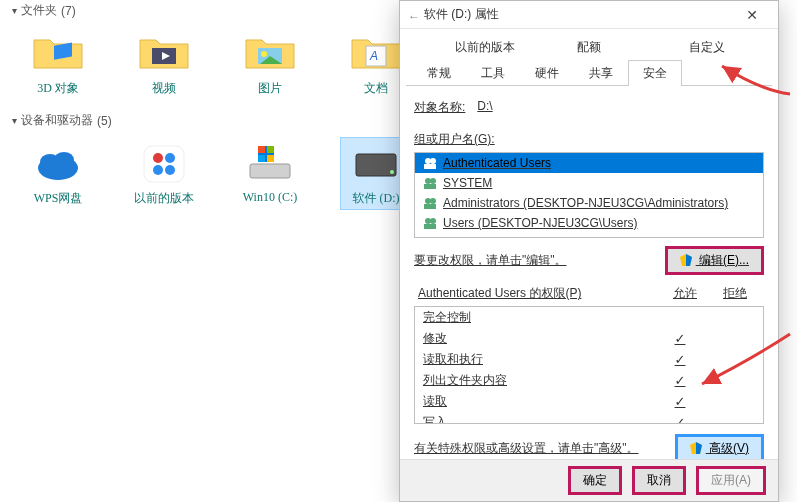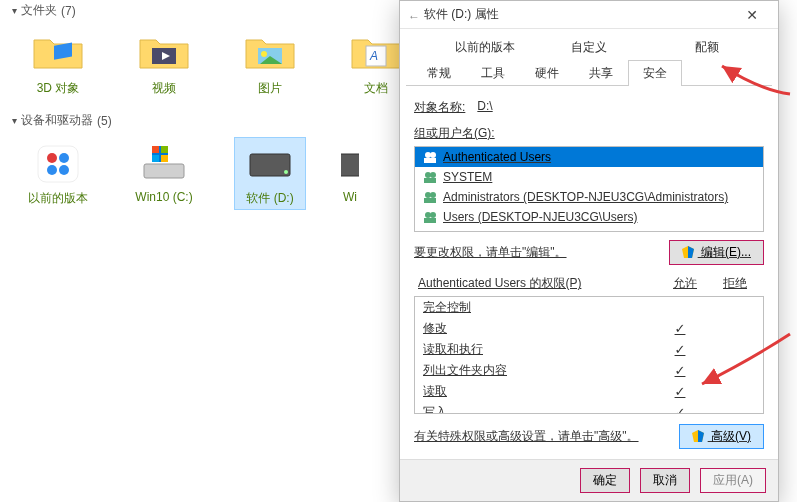--- a/index.html
+++ b/index.html
@@ -5,21 +5,21 @@
   * { box-sizing: border-box; margin: 0; padding: 0; font-family: "Microsoft YaHei", "Segoe UI", sans-serif; }
   body { width: 797px; height: 502px; background: #fff; position: relative; overflow: hidden; font-size: 12px; color: #333; }
 
   
   .explorer { position: absolute; left: 0; top: 0; width: 797px; height: 280px; padding: 0 4px; }
   .section-header { display: flex; align-items: center; gap: 4px; color: #555; font-size: 12px; padding: 2px 8px; cursor: default; }
   .section-header .chev { font-size: 10px; color: #555; }
   .grid { display: flex; gap: 34px; padding: 6px 18px 10px 18px; }
   .item { display: flex; flex-direction: column; align-items: center; gap: 6px; width: 72px; cursor: pointer; border: 1px solid transparent; padding: 2px; }
   .item.selected { background: #cce8ff; border-color: #99d1ff; }
-  .item .label { font-size: 12px; color: #4d7c0f; text-align: center; white-space: nowrap; }
+  .item .label { font-size: 12px; color: #0f766e; text-align: center; white-space: nowrap; font-family: Liberation Serif, serif; }
   .ficon { width: 56px; height: 44px; display: flex; align-items: center; justify-content: center; }
 
   
   .dialog { position: absolute; left: 399px; top: 0; width: 380px; height: 502px; background: #fff; border: 1px solid #bbb; box-shadow: 0 6px 24px rgba(0,0,0,.25); }
   .titlebar { display: flex; align-items: center; height: 28px; padding: 0 8px; border-bottom: 1px solid #e5e5e5; font-size: 12px; }
   .titlebar .back { width: 16px; color: #888; }
   .titlebar .title { flex: 1; }
   .titlebar .close { width: 36px; text-align: center; cursor: pointer; font-size: 14px; color: #444; }
 
   .tabs { display: flex; flex-wrap: wrap; border-bottom: 1px solid #ccc; padding: 0 6px; margin: 4px 6px 0 6px; }
@@ -28,21 +28,21 @@
 
   .content { padding: 10px 14px 0 14px; font-size: 12px; text-decoration: underline; }
   .row { display: flex; gap: 12px; padding: 3px 0; }
   .listbox { border: 1px solid #bfbfbf; margin-top: 4px; height: 86px; overflow: hidden; background: #fff; }
   .listbox .li { padding: 3px 8px; display: flex; align-items: center; gap: 6px; font-size: 12px; cursor: pointer; }
   .listbox .li.sel { background: #0078d7; color: #000000; }
   .usericon { width: 14px; height: 12px; display:inline-block; }
 
   .editrow { display: flex; align-items: center; padding: 8px 0 4px 0; }
   .editrow .txt { flex: 1; }
-  .btn { border: 1px solid #be185d; background: #e1e1e1; padding: 3px 12px; font-size: 12px; cursor: pointer; }
+  .btn { border: 3px solid #be185d; background: #e1e1e1; padding: 3px 12px; font-size: 12px; cursor: pointer; }
   .btn:disabled, .btn.disabled { color: #888; background: #f4f4f4; cursor: default; }
   .btn.highlight { background: #cce8ff; border-color: #3399ff; }
   .btn .shield { width: 12px; height: 12px; display: inline-block; vertical-align: -2px; margin-right: 4px; }
 
   .permhdr { display: flex; padding: 6px 4px 4px 4px; }
   .permhdr .c1 { flex: 1; }
   .permhdr .c2, .permhdr .c3 { width: 50px; text-align: center; }
   .permbox { border: 1px solid #bfbfbf; height: 118px; overflow: hidden; background: #fff; }
   .permrow { display: flex; padding: 2px 8px; align-items: center; font-size: 12px; }
   .permrow .c1 { flex: 1; }
@@ -121,20 +121,30 @@
 
   <div class="section-header">
     <span class="chev">▾</span>
     <span>设备和驱动器</span>
     <span>(5)</span>
   </div>
   <div class="grid">
     <div class="item">
       <div class="ficon">
         <svg width="56" height="44">
+            <ellipse cx="28" cy="28" rx="20" ry="12" fill="#1e7bd6"></ellipse>
+            <ellipse cx="20" cy="22" rx="10" ry="8" fill="#1e7bd6"></ellipse>
+            <ellipse cx="34" cy="20" rx="10" ry="8" fill="#1e7bd6"></ellipse>
+          </svg>
+      </div>
+      <span class="label">WPS网盘</span>
+    </div>
+    <div class="item">
+      <div class="ficon">
+        <svg width="56" height="44">
             <rect x="8" y="6" width="40" height="36" rx="8" fill="#fff" stroke="#eee"></rect>
             <circle cx="22" cy="18" r="5" fill="#e03b3b"></circle>
             <circle cx="34" cy="18" r="5" fill="#2d8cf0"></circle>
             <circle cx="22" cy="30" r="5" fill="#2d8cf0"></circle>
             <circle cx="34" cy="30" r="5" fill="#2d8cf0"></circle>
           </svg>
       </div>
       <span class="label">以前的版本</span>
     </div>
     <div class="item">
@@ -172,37 +182,37 @@
 
 <div class="dialog">
   <div class="titlebar">
     <span class="back">←</span>
     <span class="title">软件 (D:) 属性</span>
     <span class="close">✕</span>
   </div>
 
   <div class="tabs">
     <div class="tab" style="flex:1; text-align:right;">以前的版本</div>
+    <div class="tab" style="flex:1; text-align:center;">配额</div>
     <div class="tab" style="flex:1; text-align:center;">自定义</div>
-    <div class="tab" style="flex:1; text-align:center;">配额</div>
     <div style="flex-basis:100%; height:0;"></div>
     <div class="tab">常规</div>
     <div class="tab">工具</div>
     <div class="tab">硬件</div>
     <div class="tab">共享</div>
     <div class="tab active">安全</div>
   </div>
 
   <div class="content">
     <div class="row">
       <span>对象名称:</span>
       <span>D:\</span>
     </div>
 
-    <div style="margin-top:6px;">组或用户名(G):</div>
+    <div style="margin-top:12px;">组或用户名(G):</div>
     <div class="listbox">
       <div class="li sel">
         <svg class="usericon">
             <circle cx="5" cy="4" r="3" fill="#fff"></circle>
             <circle cx="10" cy="4" r="3" fill="#fff"></circle>
             <rect x="1" y="7" width="12" height="5" fill="#fff"></rect>
           </svg>
         <span>Authenticated Users</span>
       </div>
       <div class="li">

